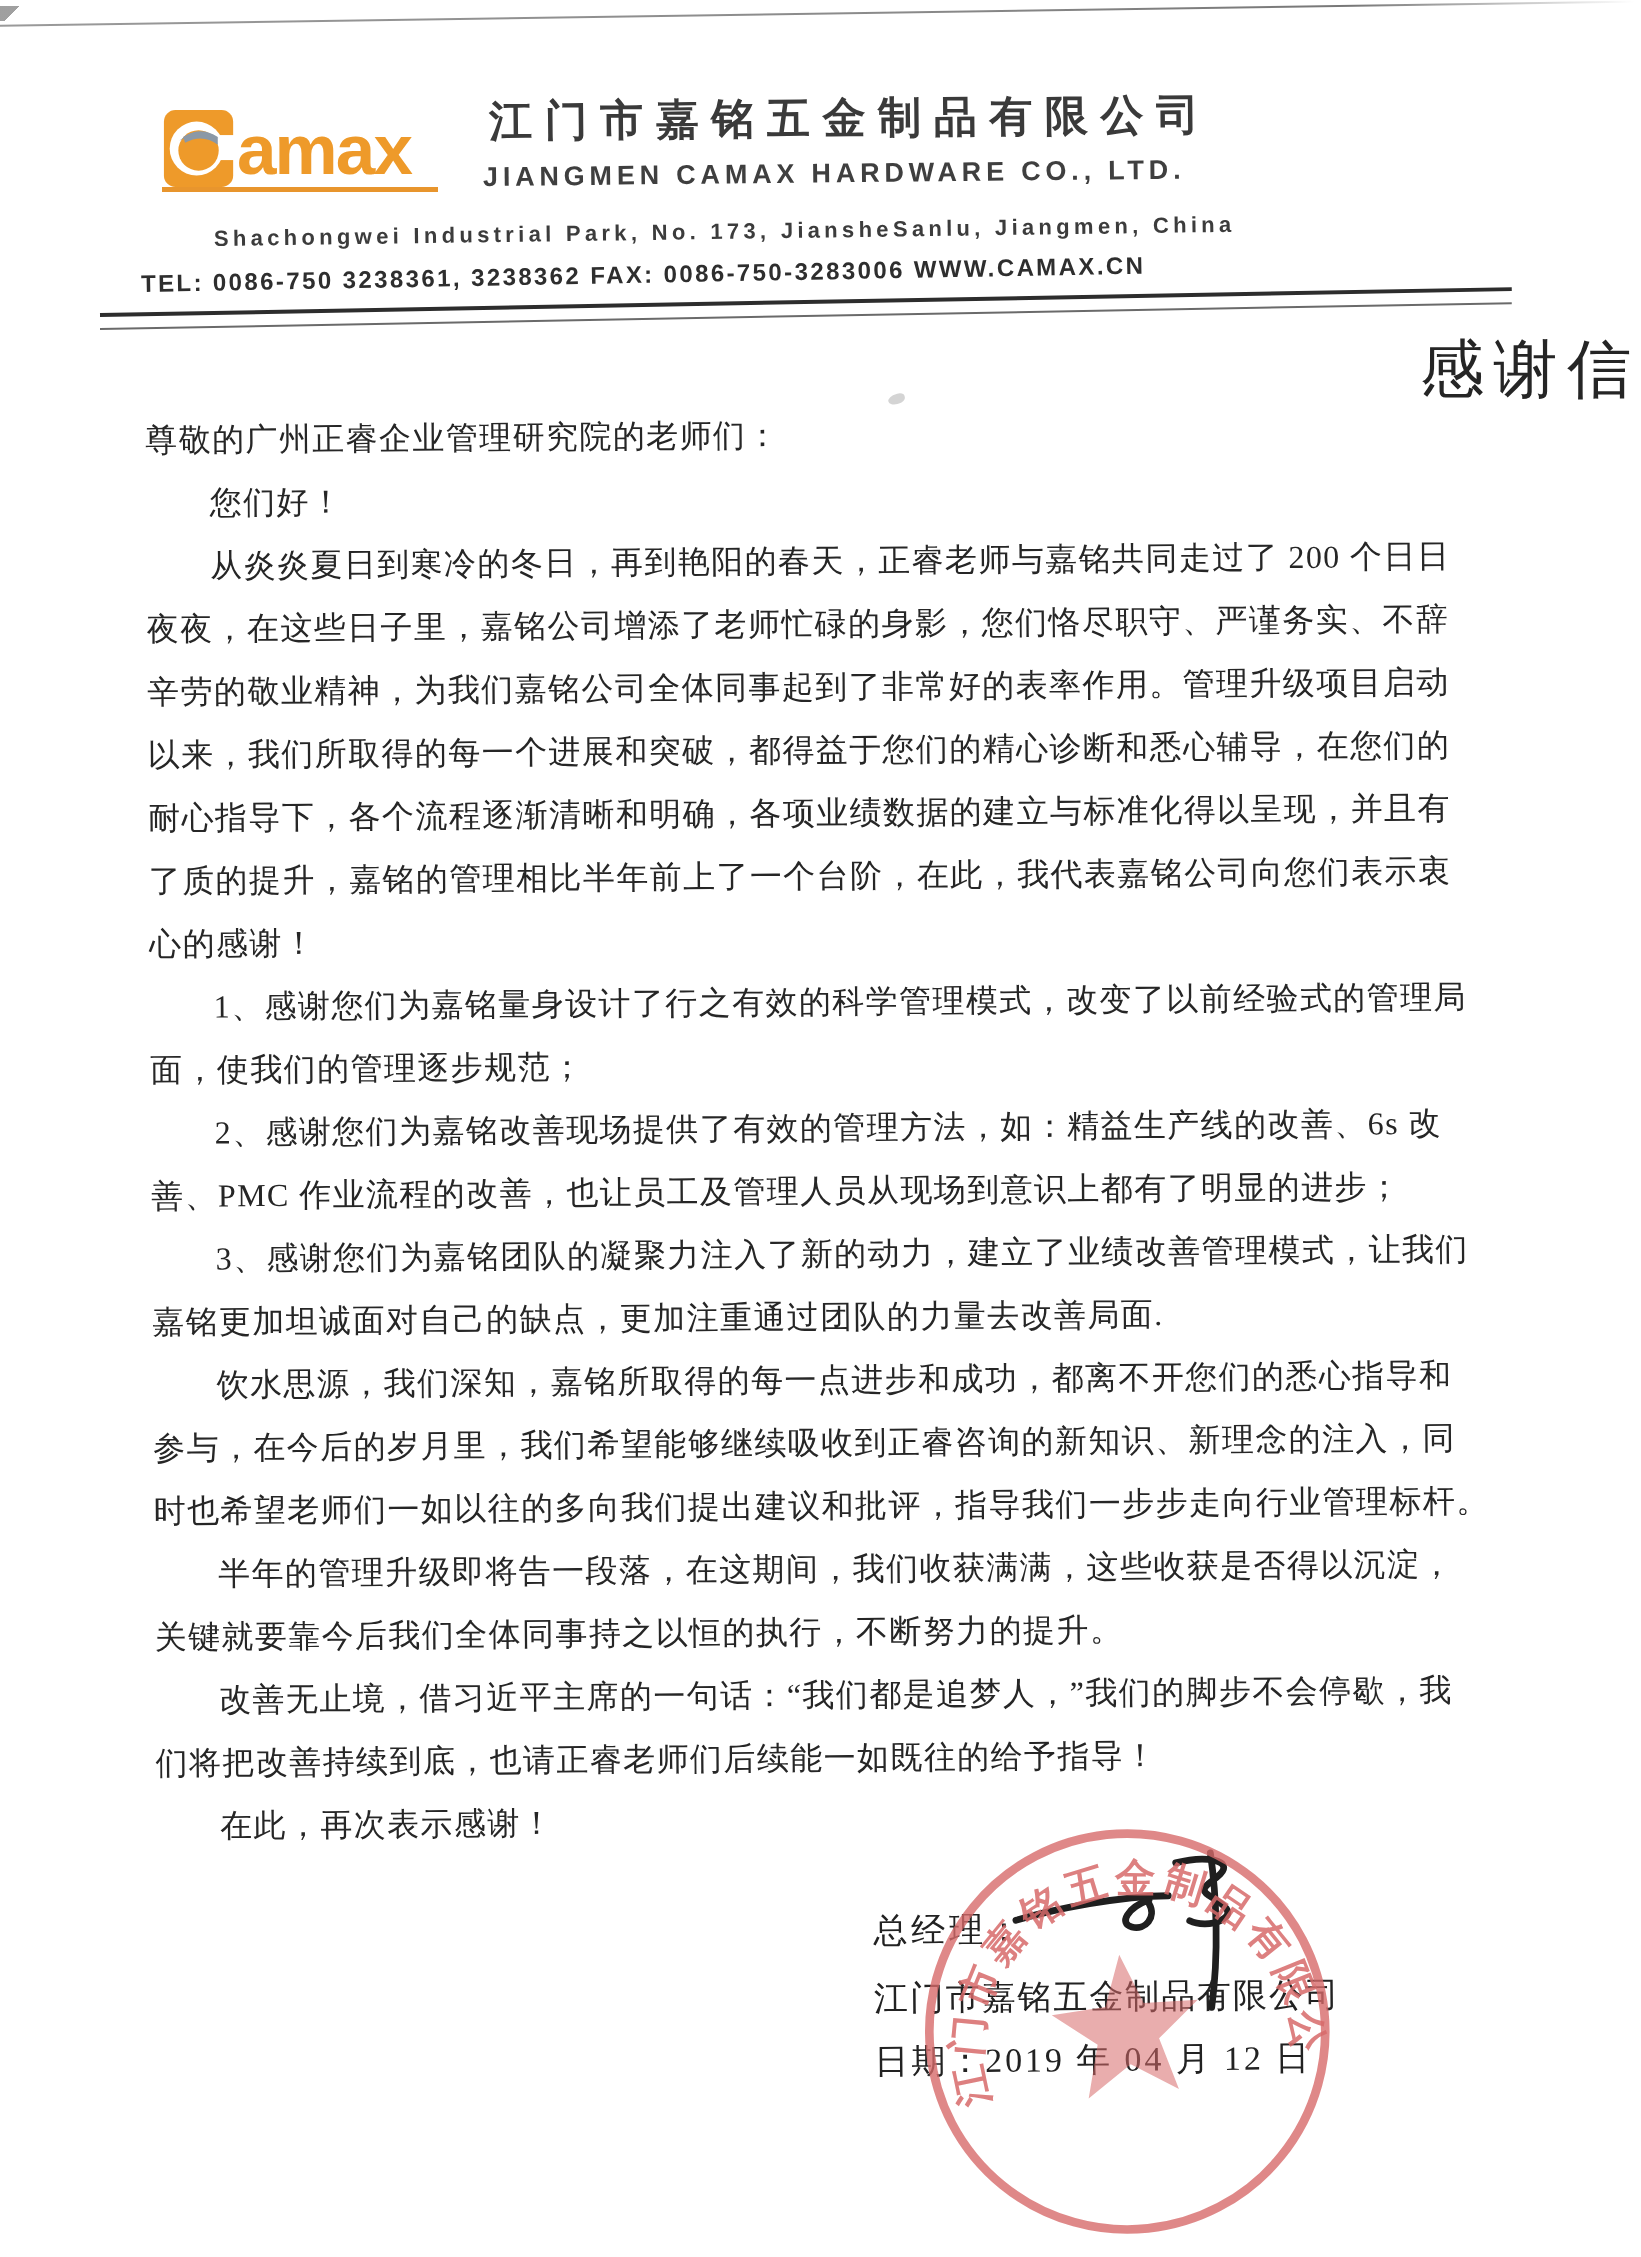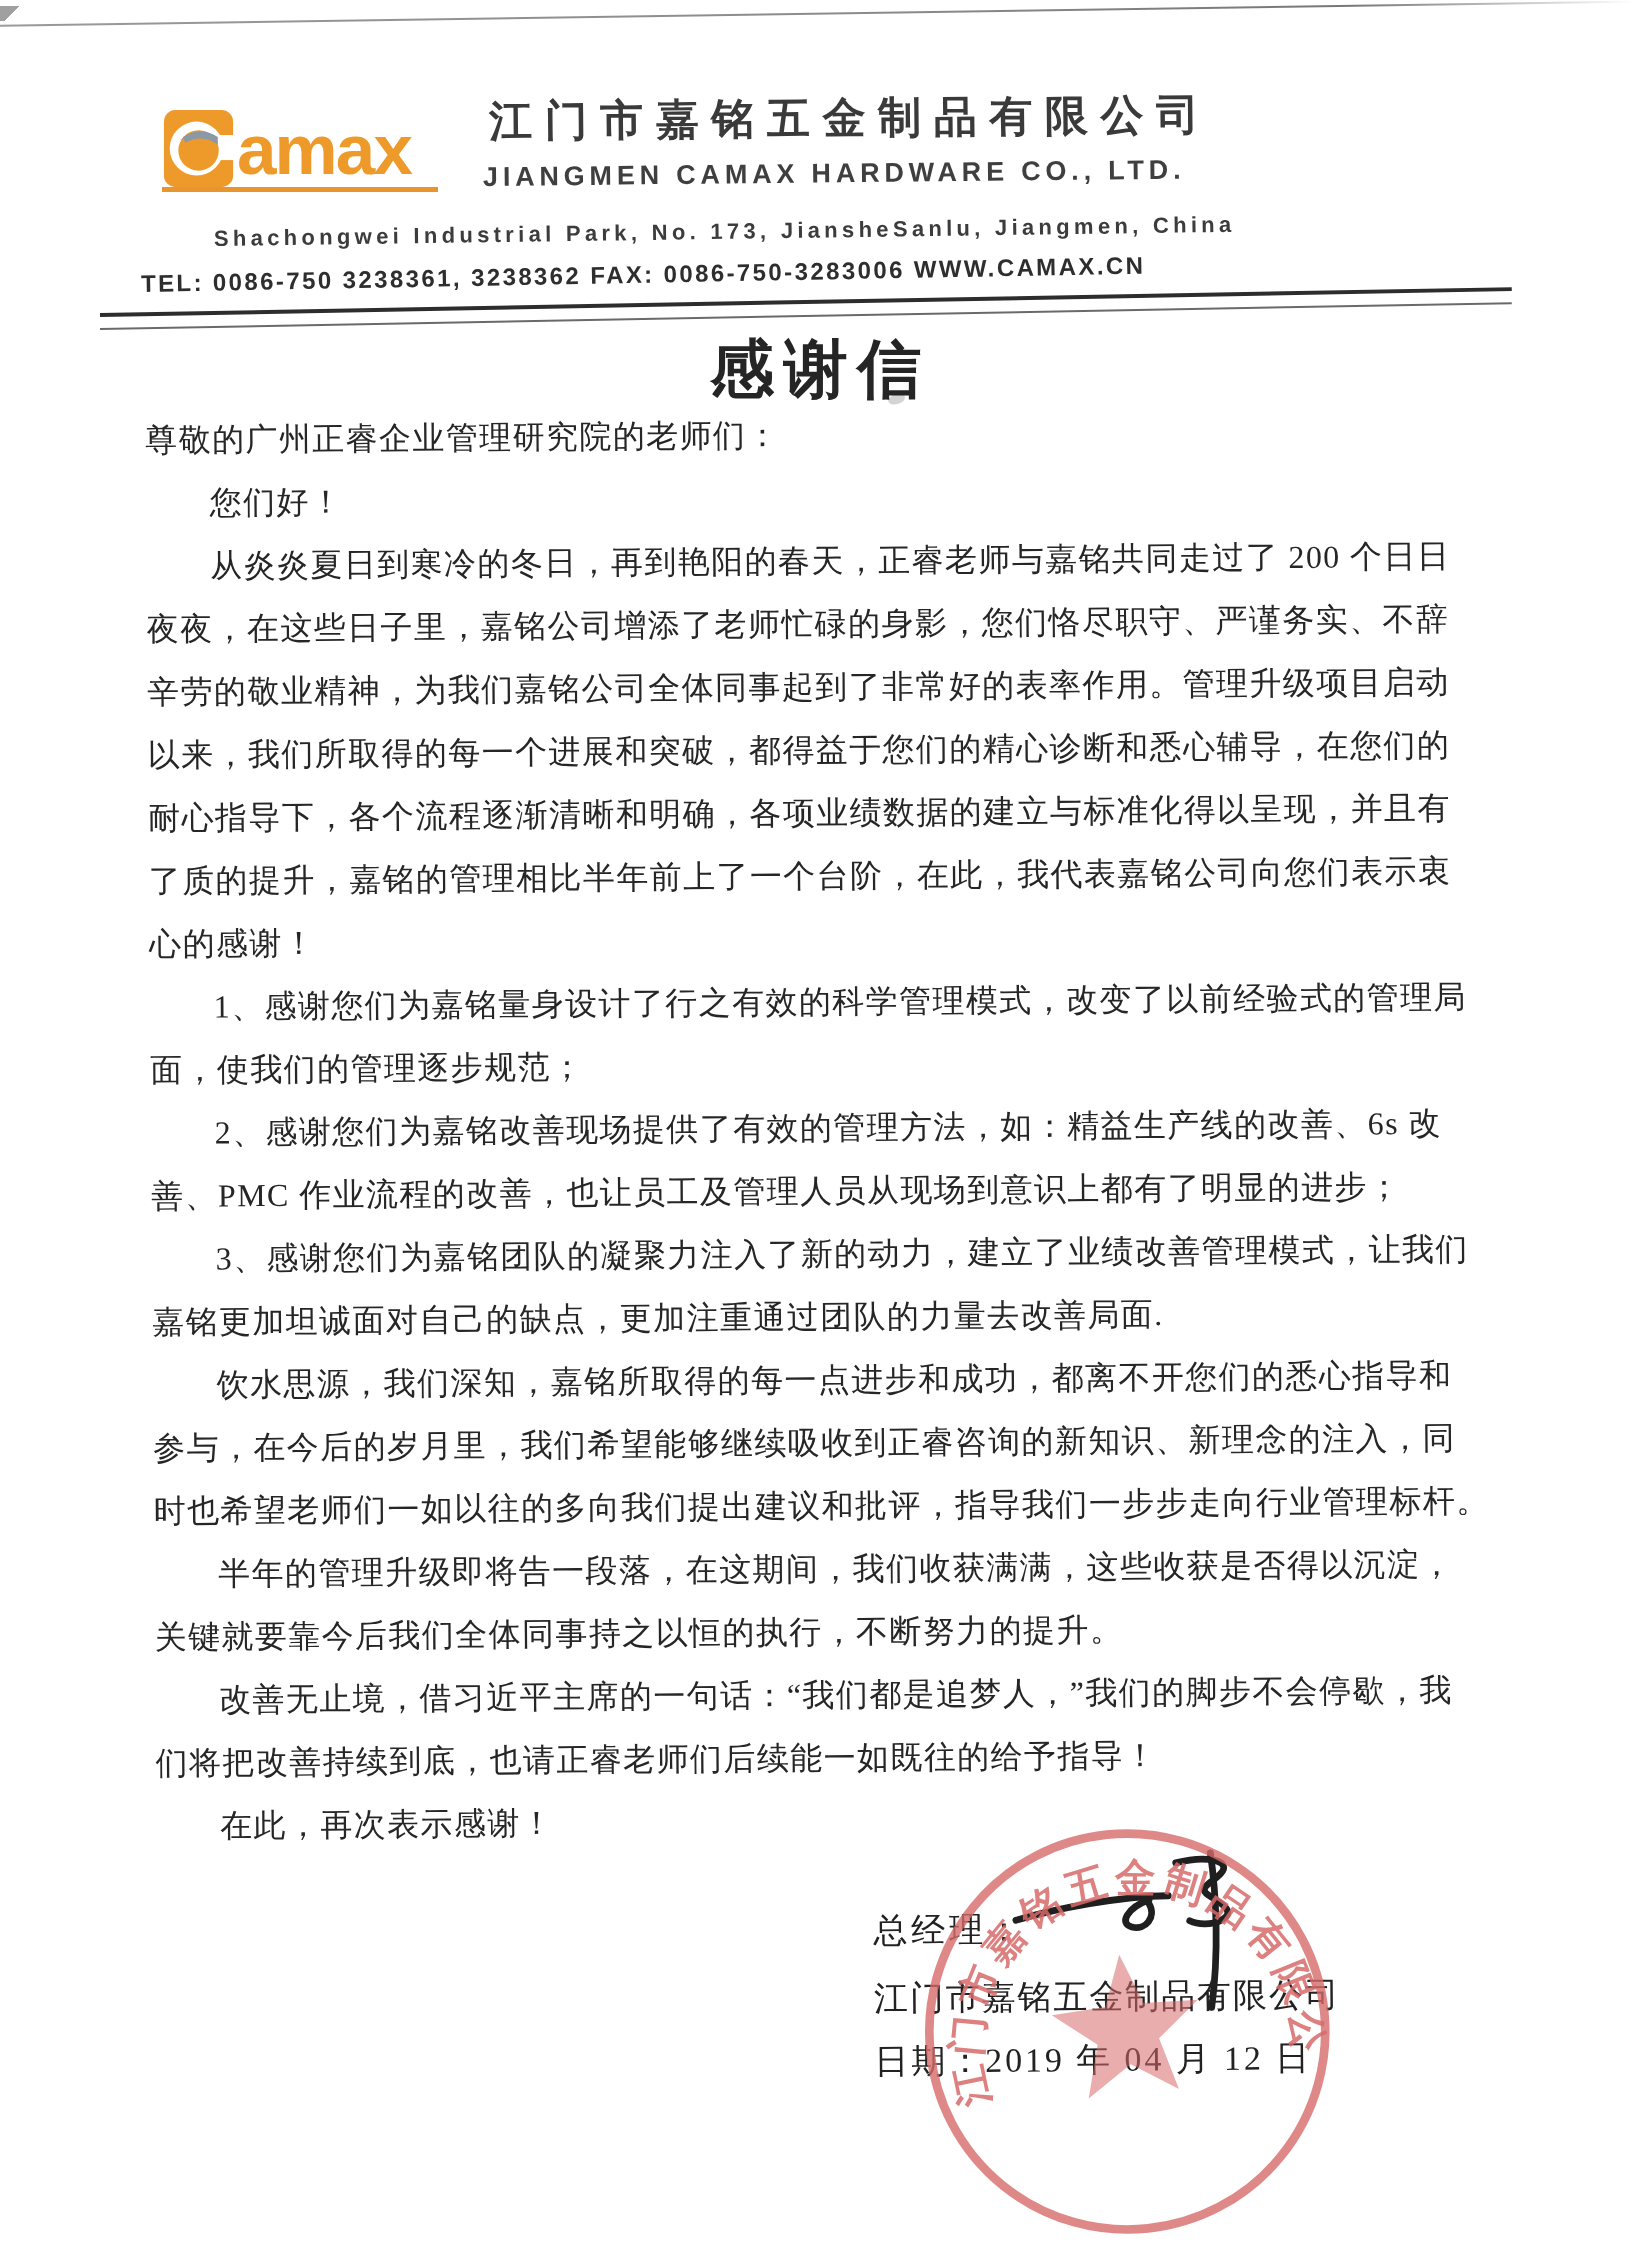--- a/index.html
+++ b/index.html
@@ -60,21 +60,21 @@
     font-size:24px;letter-spacing:2.4px;color:#2e2e2e;
     transform:rotate(-1.05deg);transform-origin:left center;white-space:nowrap;
   }
   .rule1{position:absolute;left:100px;top:313px;width:1412px;height:3.9px;background:#2d2d2d;
     transform:rotate(-1.05deg);transform-origin:left center;}
   .rule2{position:absolute;left:100px;top:328px;width:1412px;height:1.9px;background:#6a6a6a;
     transform:rotate(-1.05deg);transform-origin:left center;}
   
   .letter-title{
     position:absolute;left:0;top:326px;width:1641px;
-    text-align:center;font-size:64px;font-weight:bold;letter-spacing:9.7px;color:#252525;
+    text-align:right;font-size:64px;font-weight:normal;letter-spacing:9.7px;color:#252525;
   }
   
   .body-wrap{
     position:absolute;left:145px;top:409px;width:1381px;
     transform:rotate(-0.45deg);transform-origin:0 0;
   }
   .bline{
     font-size:32px;line-height:63px;letter-spacing:1.4px;color:#262626;
     white-space:nowrap;
   }

